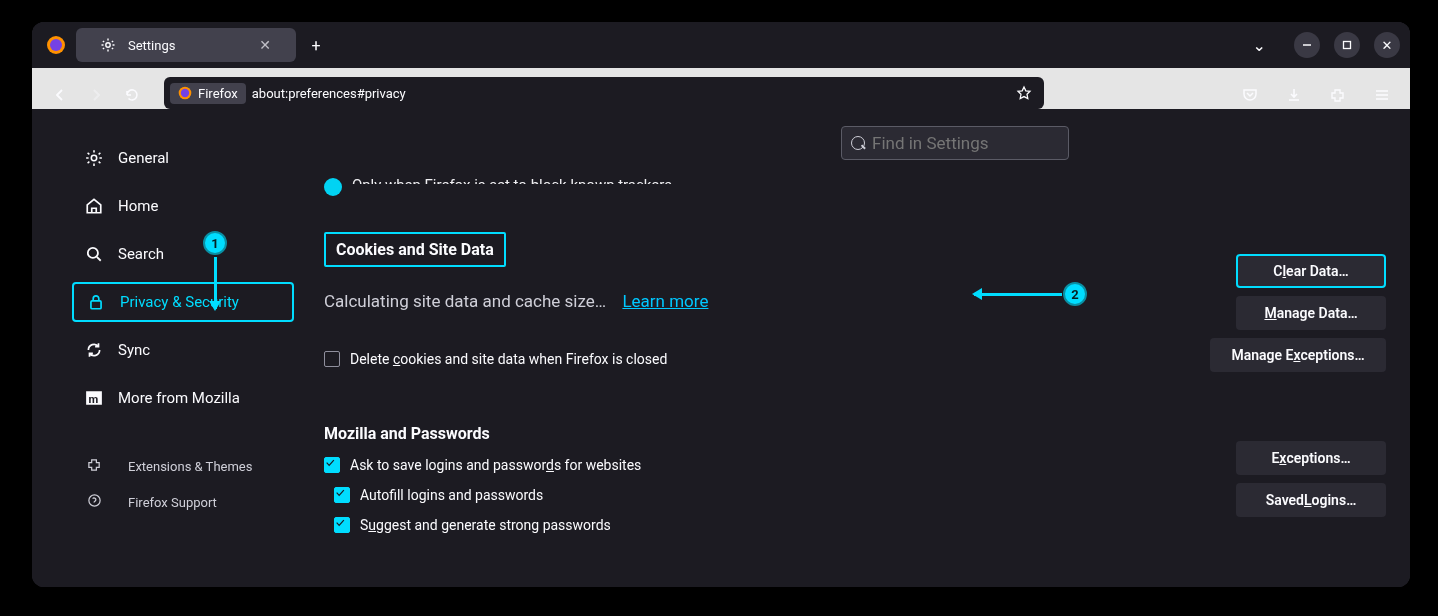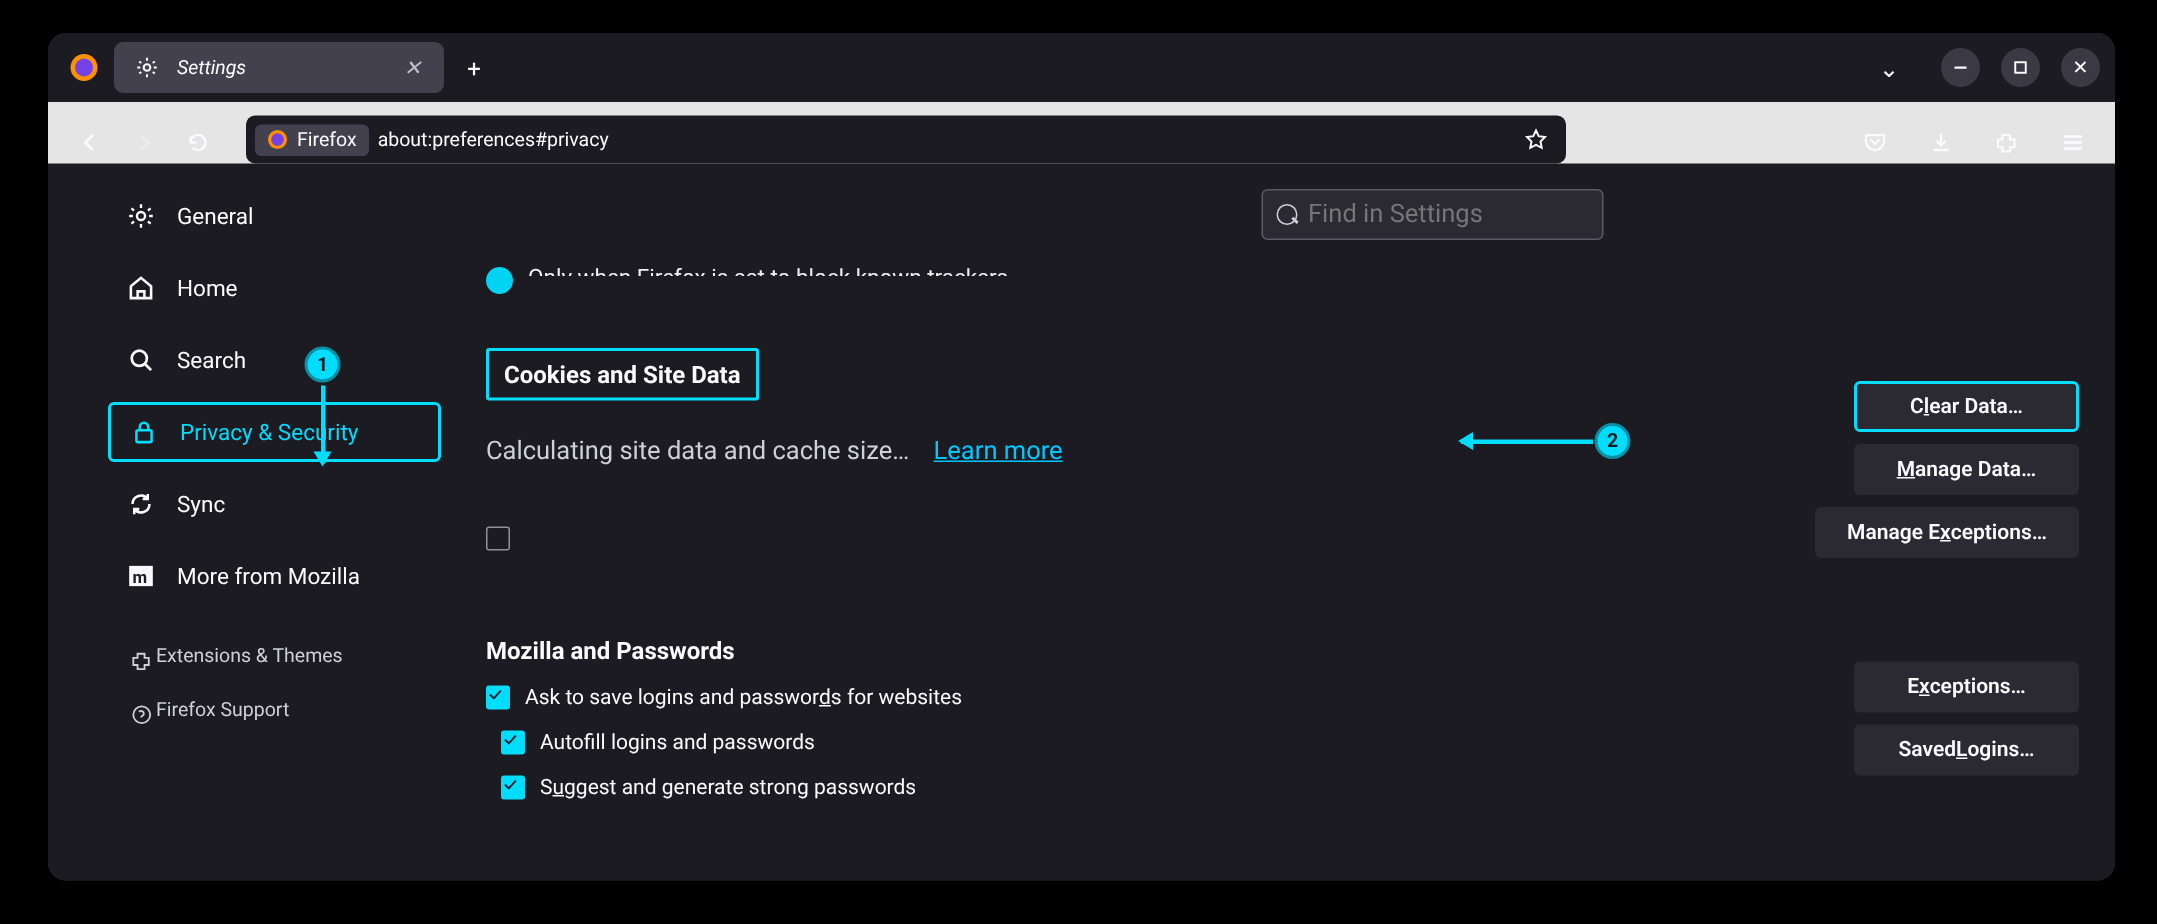--- a/index.html
+++ b/index.html
@@ -1,41 +1,41 @@
 <!DOCTYPE html>
 <html><head>
 <meta charset="utf-8">
 <style>
 * { box-sizing: border-box; margin: 0; padding: 0; font-family: -apple-system, BlinkMacSystemFont, "Segoe UI", Roboto, Ubuntu, sans-serif; }
 body { width: 1438px; height: 616px; background: #000; position: relative; overflow: hidden; }
 .window { position: absolute; top: 22px; left: 32px; width: 1378px; height: 565px; background: #2b2a33; border-radius: 12px; overflow: hidden; box-shadow: 0 4px 20px rgba(0,0,0,0.5); }
 
 .titlebar { height: 46px; background: #1c1b22; display: flex; align-items: center; padding: 0 10px; gap: 6px; }
 .fx-logo { width: 28px; height: 28px; display:flex; align-items:center; justify-content:center; font-size:16px; }
-.tab { display:flex; align-items:center; gap:10px; height:34px; background:#42414d; border-radius:6px; padding:0 12px; min-width:220px; color:#fbfbfe; font-size:13px;font-style:italic; }
+.tab { display:flex; align-items:center; gap:10px; height:34px; background:#42414d; border-radius:6px; padding:0 22px; min-width:220px; color:#fbfbfe; font-size:13px; }
 .tab-close { margin-left:auto; width:18px; height:18px; display:flex; align-items:center; justify-content:center; color:#c0bfc7; border-radius:4px; font-size:14px;}
 .newtab { width:28px; height:28px; display:flex; align-items:center; justify-content:center; color:#fbfbfe; font-size:16px; border-radius:4px; }
 .win-controls { margin-left:auto; display:flex; gap:14px; align-items:center; }
 .win-btn { width:26px; height:26px; border-radius:50%; background:#3a3944; color:#fbfbfe; display:flex; align-items:center; justify-content:center; font-size:13px;}
 .dropdown-arrow { color:#fbfbfe; margin-right:14px; }
 
 .toolbar { height:42px; background:#e5e5e5; display:flex; align-items:flex-end; padding:0 14px; gap:8px; border-bottom:1px solid #1c1b22;}
 .nav-btn { width:28px; height:28px; display:flex; align-items:center; justify-content:center; color:#fbfbfe; border-radius:4px; }
 .nav-btn.disabled { opacity:0.4; }
 .urlbar { flex:1; max-width:880px; height:32px; background:#1c1b22; border-radius:6px; display:flex; align-items:center; padding:0 6px; margin:0 10px; gap:6px; }
 .urlbar-badge { background:#42414d; border-radius:4px; padding:3px 8px; display:flex; align-items:center; gap:6px; color:#fbfbfe; font-size:13px; }
 .urlbar-text { color:#fbfbfe; font-size:13px; }
 .urlbar-star { margin-left:auto; color:#fbfbfe; padding:0 6px;}
 .toolbar-right { margin-left:auto; display:flex; gap:16px; align-items:center; }
 
 .content { position:absolute; top:88px; left:0; right:0; bottom:0; background:#1c1b22; color:#fbfbfe; display:flex; }
-.sidebar { width:262px; padding:14px 0 0 40px; overflow:hidden; }
+.sidebar { width:262px; padding:28px 0 0 40px; overflow:hidden; }
 .sidebar-item { display:flex; align-items:center; gap:14px; height:40px; padding:0 12px; border-radius:4px; font-size:15px; color:#fbfbfe; margin-bottom:8px;}
 .sidebar-item.active { border:2px solid #00ddff; color:#00ddff; border-radius:4px; }
-.sidebar-small { display:flex; align-items:flex-start; gap:0; height:30px; padding:0 12px; font-size:13px; color:#cfcfd8; margin-top:6px;}
+.sidebar-small { display:flex; align-items:flex-end; gap:24px; height:30px; padding:0 12px; font-size:13px; color:#cfcfd8; margin-top:6px;}
 .sidebar-icon { width:20px; height:20px; display:flex; align-items:center; justify-content:center; flex-shrink:0; }
 
 .main { flex:1; padding:0 24px 20px 30px; position:relative; overflow:hidden; }
 .find-wrap { display:flex; justify-content:center; padding:16px 0 28px 200px;}
 .find-input { width:228px; height:34px; background:#2b2a33; border:1px solid #5b5b66; border-radius:4px; color:#cfcfd8; font-size:17px; padding:0 10px 0 30px; }
 .find-box { position:relative; }
 .find-box::before { content:""; position:absolute; left:10px; top:50%; transform:translateY(-50%); width:12px; height:12px; border:1.5px solid #cfcfd8; border-radius:50%; }
 .find-box::after { content:""; position:absolute; left:20px; top:20px; width:5px; height:1.5px; background:#cfcfd8; transform:rotate(45deg); }
 
 .truncated { display:flex; align-items:center; gap:10px; margin-bottom:20px; color:#fbfbfe; font-size:15px; opacity:0.95;}
@@ -262,20 +262,21 @@
       <div class="section">
         <div class="section-row">
           <div class="section-left">
             <div class="section-title boxed">Cookies and Site Data</div>
             <div class="section-desc">
               <span>Calculating site data and cache size…</span>
               <a class="learn">Learn more</a>
             </div>
             <div class="checkbox-row" style="margin-top:40px;">
               <div class="checkbox"></div>
+              <span>Delete <span class="underline-char">c</span>ookies and site data when Firefox is closed</span>
             </div>
           </div>
           <div class="btn-col">
             <button class="action-btn highlighted">
               <span>C</span>
                 <span class="underline-char">l</span>
                 <span>ear Data…</span>
             </button>
             <button class="action-btn">
               <span class="underline-char">M</span>

